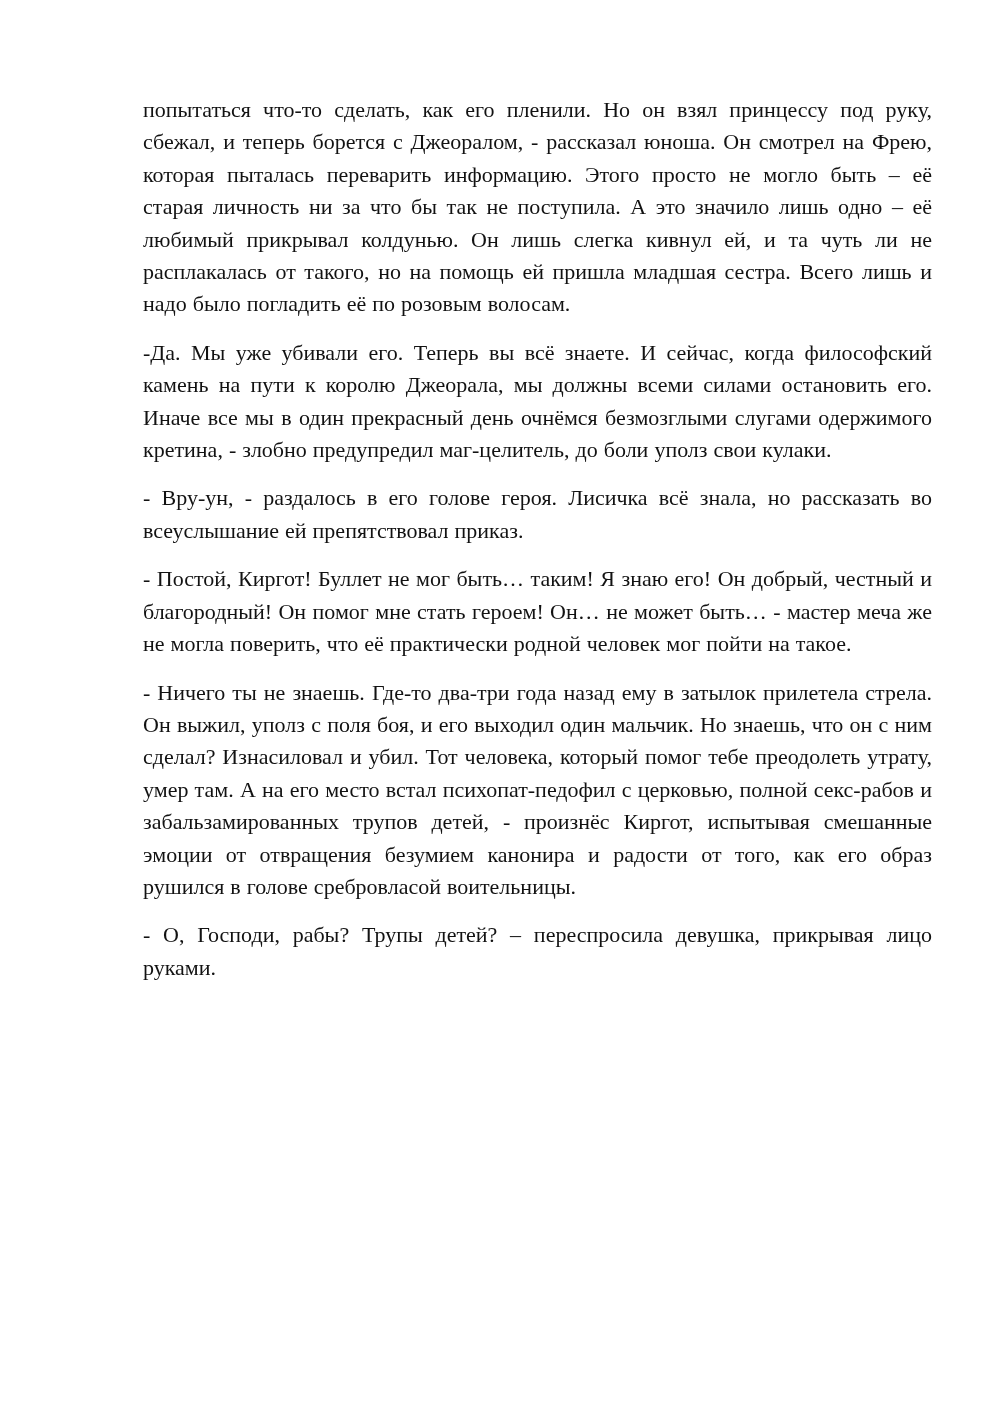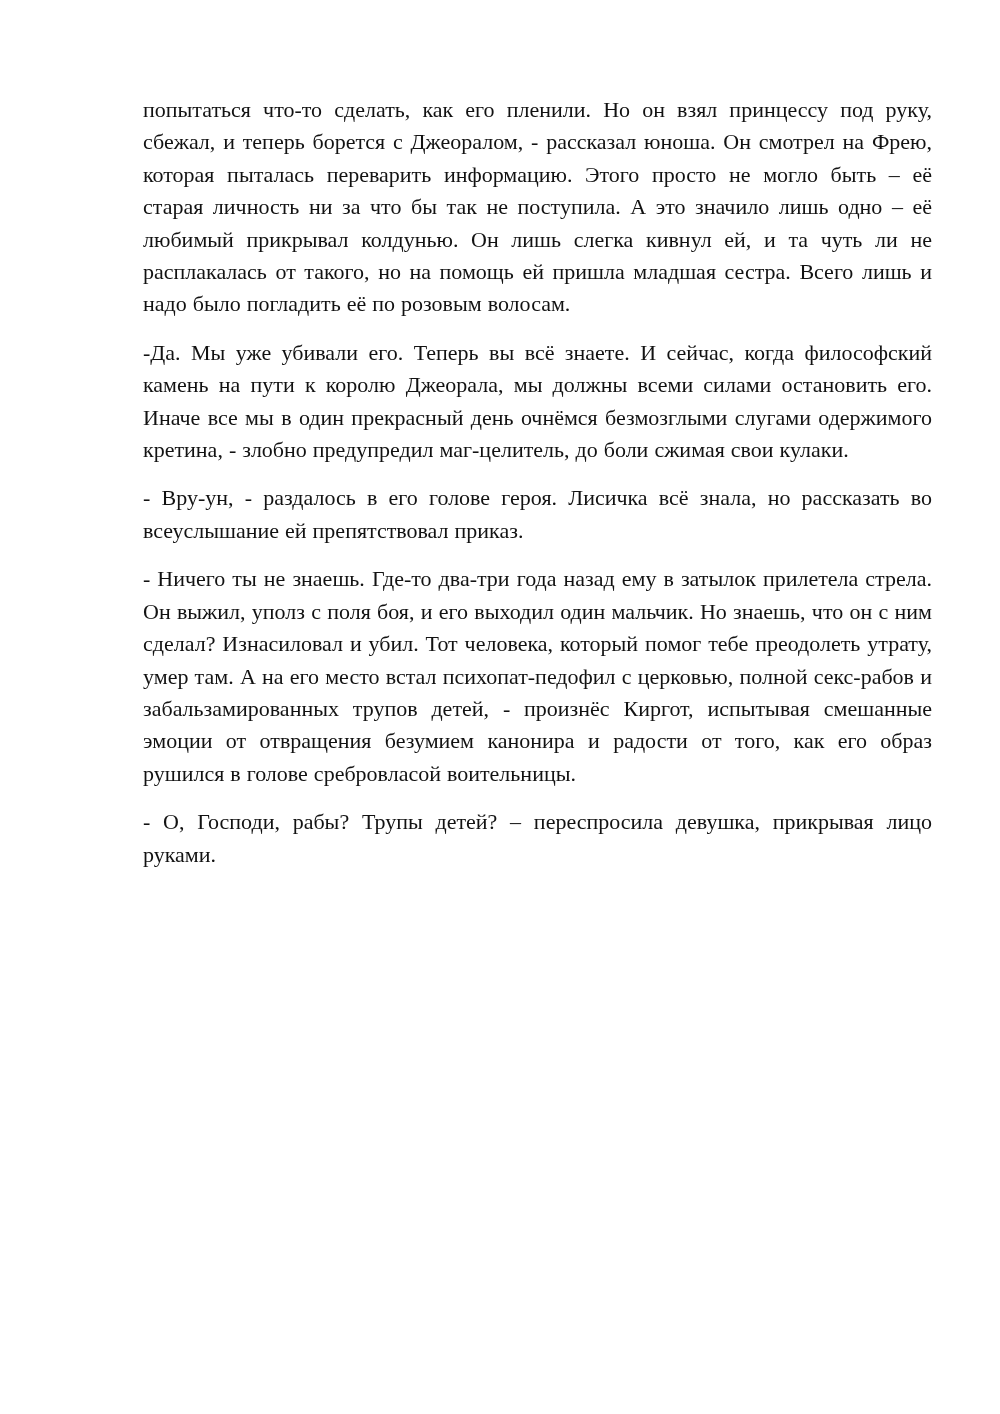--- a/index.html
+++ b/index.html
@@ -40,19 +40,20 @@
     font-size: 17px;
     color: #701a75;
   }
 </style>
 </head>
 <body>
 
 <div class="page">
   <div class="text-block">
     <p>попытаться что-то сделать, как его пленили. Но он взял принцессу под руку, сбежал, и теперь борется с Джеоралом, - рассказал юноша. Он смотрел на Фрею, которая пыталась переварить информацию. Этого просто не могло быть – её старая личность ни за что бы так не поступила. А это значило лишь одно – её любимый прикрывал колдунью. Он лишь слегка кивнул ей, и та чуть ли не расплакалась от такого, но на помощь ей пришла младшая сестра. Всего лишь и надо было погладить её по розовым волосам.</p>
-    <p>-Да. Мы уже убивали его. Теперь вы всё знаете. И сейчас, когда философский камень на пути к королю Джеорала, мы должны всеми силами остановить его. Иначе все мы в один прекрасный день очнёмся безмозглыми слугами одержимого кретина, - злобно предупредил маг-целитель, до боли сжимая свои кулаки.</p>
+    <p>-Да. Мы уже убивали его. Теперь вы всё знаете. И сейчас, когда философский камень на пути к королю Джеорала, мы должны всеми силами остановить его. Иначе все мы в один прекрасный день очнёмся безмозглыми слугами одержимого кретина, - злобно предупредил маг-целитель, до боли уполз свои кулаки.</p>
     <p>- Вру-ун, - раздалось в его голове героя. Лисичка всё знала, но рассказать во всеуслышание ей препятствовал приказ.</p>
+    <p>- Постой, Киргот! Буллет не мог быть… таким! Я знаю его! Он добрый, честный и благородный! Он помог мне стать героем! Он… не может быть… - мастер меча же не могла поверить, что её практически родной человек мог пойти на такое.</p>
     <p>- Ничего ты не знаешь. Где-то два-три года назад ему в затылок прилетела стрела. Он выжил, уполз с поля боя, и его выходил один мальчик. Но знаешь, что он с ним сделал? Изнасиловал и убил. Тот человека, который помог тебе преодолеть утрату, умер там. А на его место встал психопат-педофил с церковью, полной секс-рабов и забальзамированных трупов детей, - произнёс Киргот, испытывая смешанные эмоции от отвращения безумием канонира и радости от того, как его образ рушился в голове сребровласой воительницы.</p>
     <p>- О, Господи, рабы? Трупы детей? – переспросила девушка, прикрывая лицо руками.</p>
   </div>
   <div class="page-number">19</div>
 </div>
 
 </body></html>

